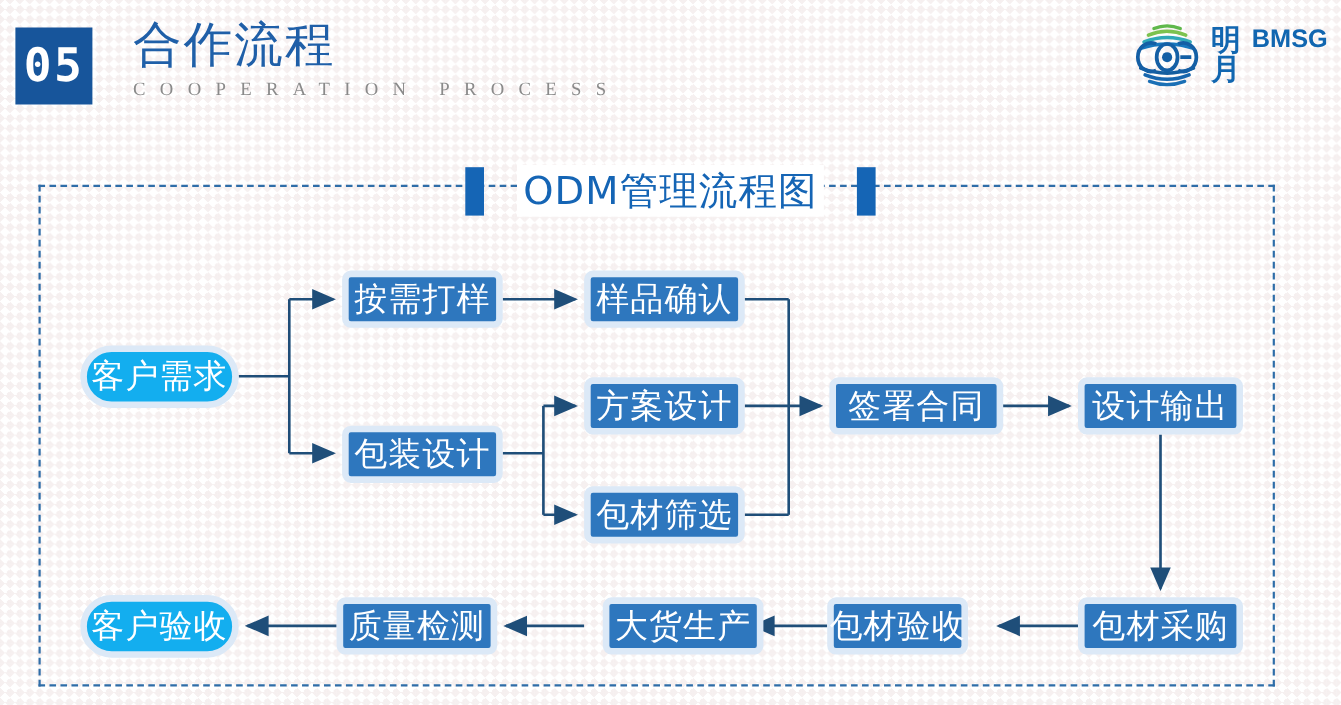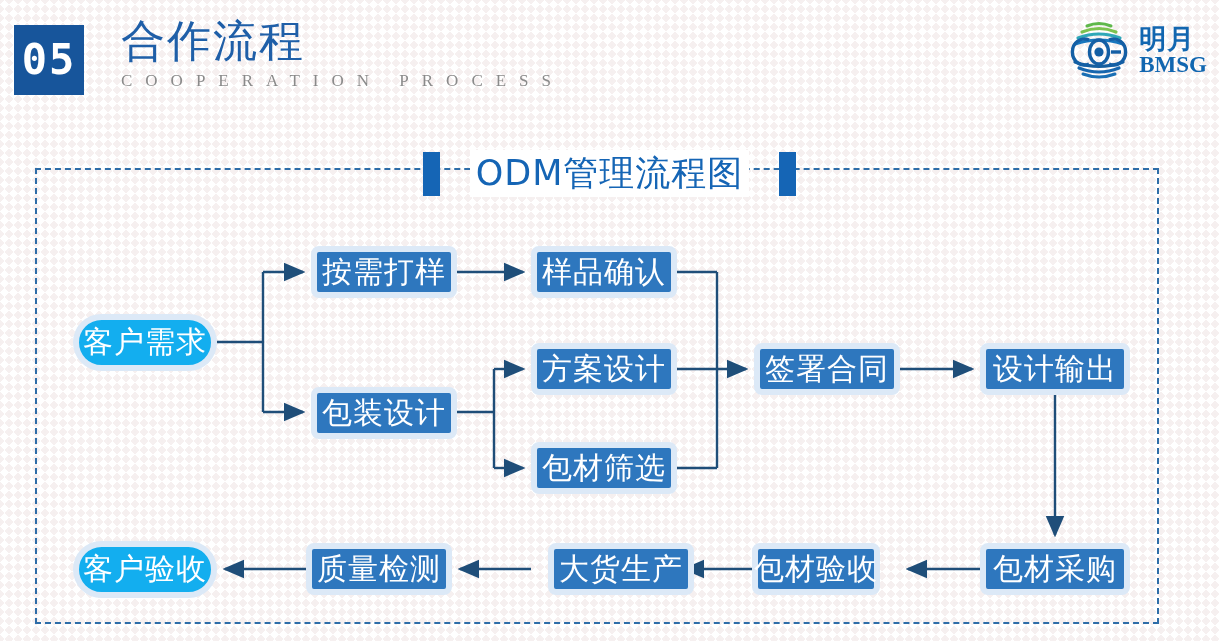--- a/index.html
+++ b/index.html
@@ -63,31 +63,31 @@
     position: absolute;
     right: 12px; top: 14px;
     width: 180px; height: 72px;
     display: flex;
     align-items: center;
     justify-content: flex-end;
     gap: 6px;
   }
   #logo-mark { width: 68px; height: 64px; flex: 0 0 auto; }
   #logo-words {
-    display: flex; flex-direction: column;
+    display: flex; flex-direction: row;
     align-items: flex-start; justify-content: center;
     line-height: 1;
   }
   #logo-cn {
     font-family: "DejaVu Sans", "Liberation Sans", sans-serif;
     font-size: 27px; font-weight: 700;
     color: #1166B0; letter-spacing: 1px;
   }
   #logo-en {
-    font-family: Liberation Serif, serif;
+    font-family: Liberation Sans, sans-serif;
     font-size: 23px; font-weight: 700;
     color: #1166B0; letter-spacing: 0px;
     margin-top: 1px;
   }
 
   
   #frame {
     position: absolute;
     left: 35px; top: 168px;
     width: 1124px; height: 456px;
@@ -257,21 +257,21 @@
   </div>
 
   <div class="node rect" style="left:531px; top:343px; width:146px; height:52px;">
     <span>方案设计</span>
   </div>
 
   <div class="node rect" style="left:531px; top:442px; width:146px; height:52px;">
     <span>包材筛选</span>
   </div>
 
-  <div class="node rect" style="left:754px; top:343px; width:146px; height:52px;">
+  <div class="node rect" style="left:754px; top:343px; width:158px; height:52px;">
     <span>签署合同</span>
   </div>
 
   <div class="node rect" style="left:980px; top:343px; width:150px; height:52px;">
     <span>设计输出</span>
   </div>
 
   <div class="node rect" style="left:980px; top:543px; width:150px; height:52px;">
     <span>包材采购</span>
   </div>

